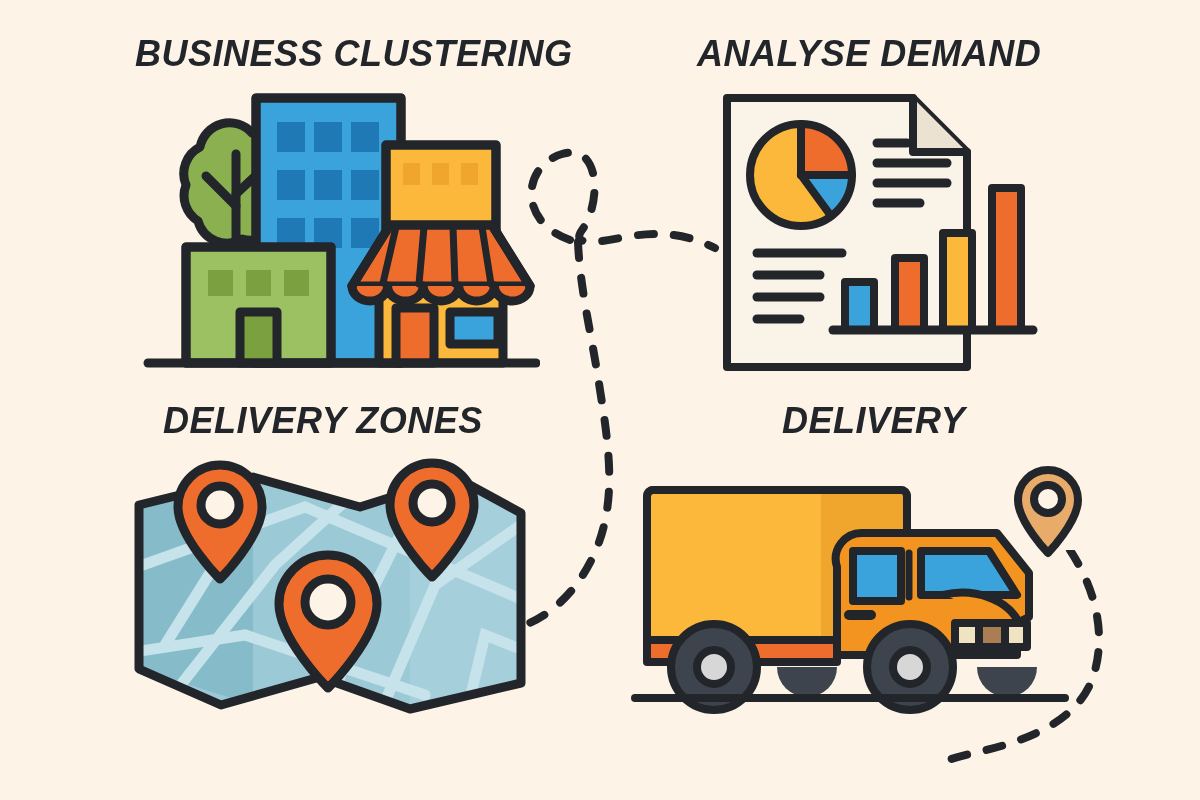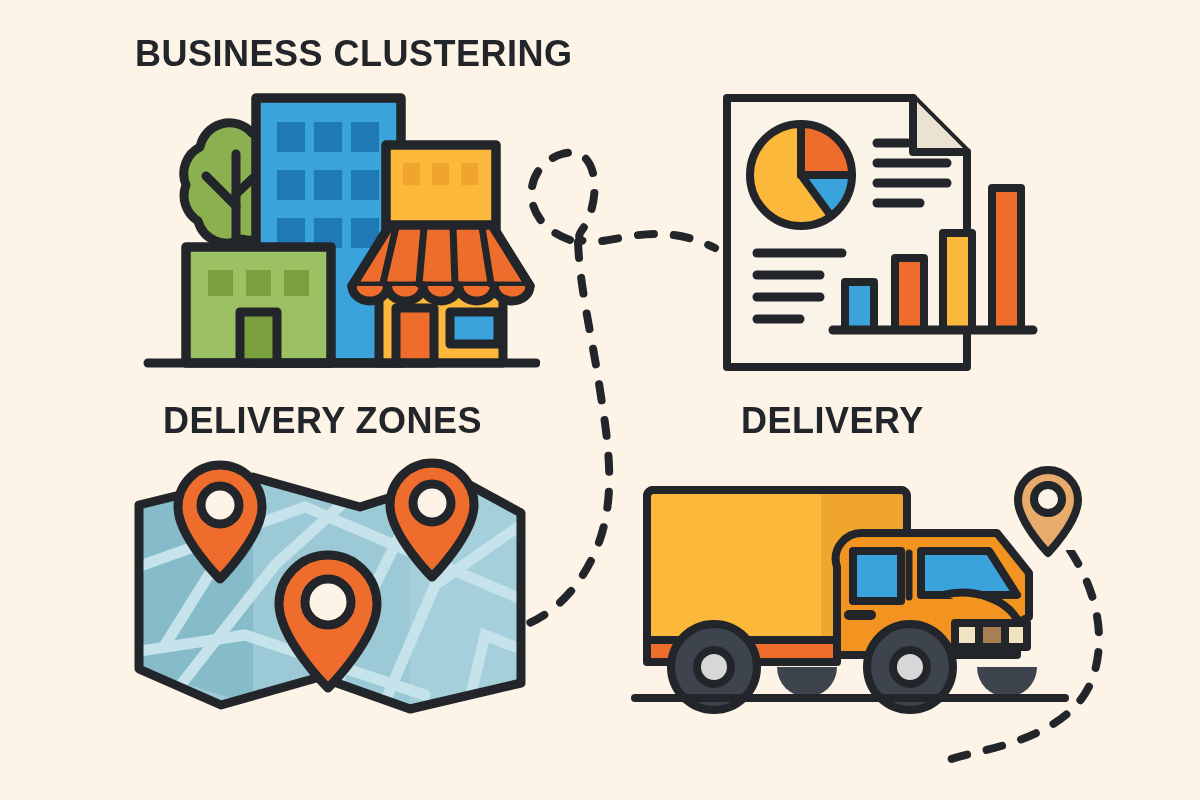--- a/index.html
+++ b/index.html
@@ -12,55 +12,57 @@
     background: #fdf4e7;
     font-family: "Liberation Sans", sans-serif;
     overflow: hidden;
     position: relative;
   }
   #stage {
     position: relative;
     width: 1200px;
     height: 620px;
     background: #fdf4e7;
+    font-style: italic;
   }
   .panel-title {
     position: absolute;
     font-family: "Liberation Sans", sans-serif;
     font-weight: bold;
     font-size: 36px;
     letter-spacing: 0.5px;
     color: #22252a;
     white-space: nowrap;
     text-align: center;
     line-height: 1;
   }
   #title-business { left: 135px; top: 36px; }
   #title-demand   { left: 697px; top: 36px; }
   #title-zones    { left: 163px; top: 403px; }
-  #title-delivery { left: 741px; top: 403px; }
+  #title-delivery { left: 782px; top: 403px; }
 
   .art {
     position: absolute;
     display: block;
   }
   #art-business { left: 140px; top: 90px; }
   #art-demand   { left: 715px; top: 90px; }
   #art-zones    { left: 125px; top: 455px; }
   #art-delivery { left: 625px; top: 455px; }
   #art-path     { left: 500px; top: 130px; }
   #art-path2    { left: 920px; top: 550px; }
 </style>
 </head>
 <body>
 
 <div id="stage">
 
   <div class="panel-title" id="title-business">BUSINESS CLUSTERING</div>
 
+  <div class="panel-title" id="title-demand">ANALYSE DEMAND</div>
 
   <div class="panel-title" id="title-zones">DELIVERY ZONES</div>
 
   <div class="panel-title" id="title-delivery">DELIVERY</div>
 
   <svg class="art" id="art-business" width="400" height="285" viewBox="0 0 400 285">
     <g fill="none" stroke="#22252a" stroke-width="9" stroke-linejoin="round" stroke-linecap="round">
 
       <g>
         <path d="M46 95

